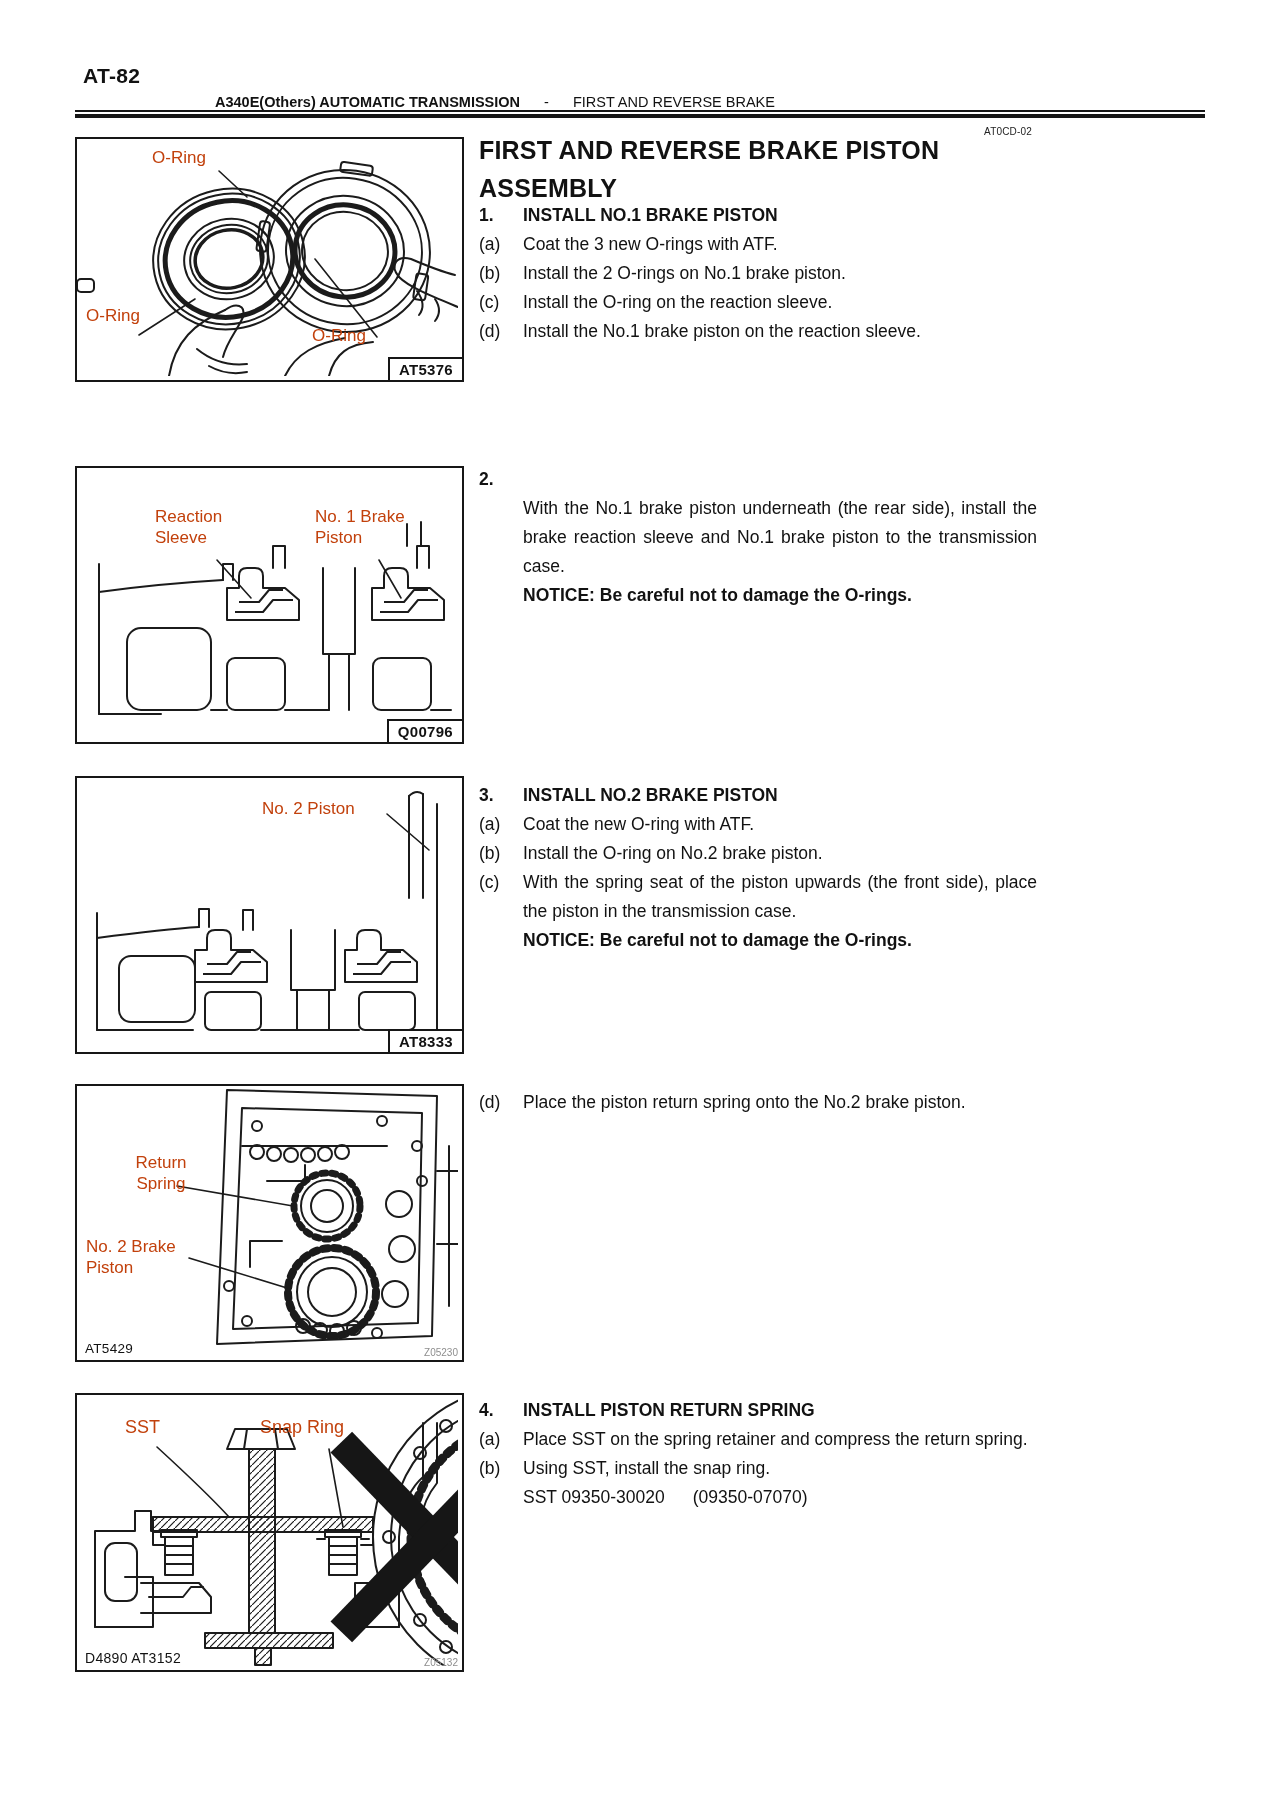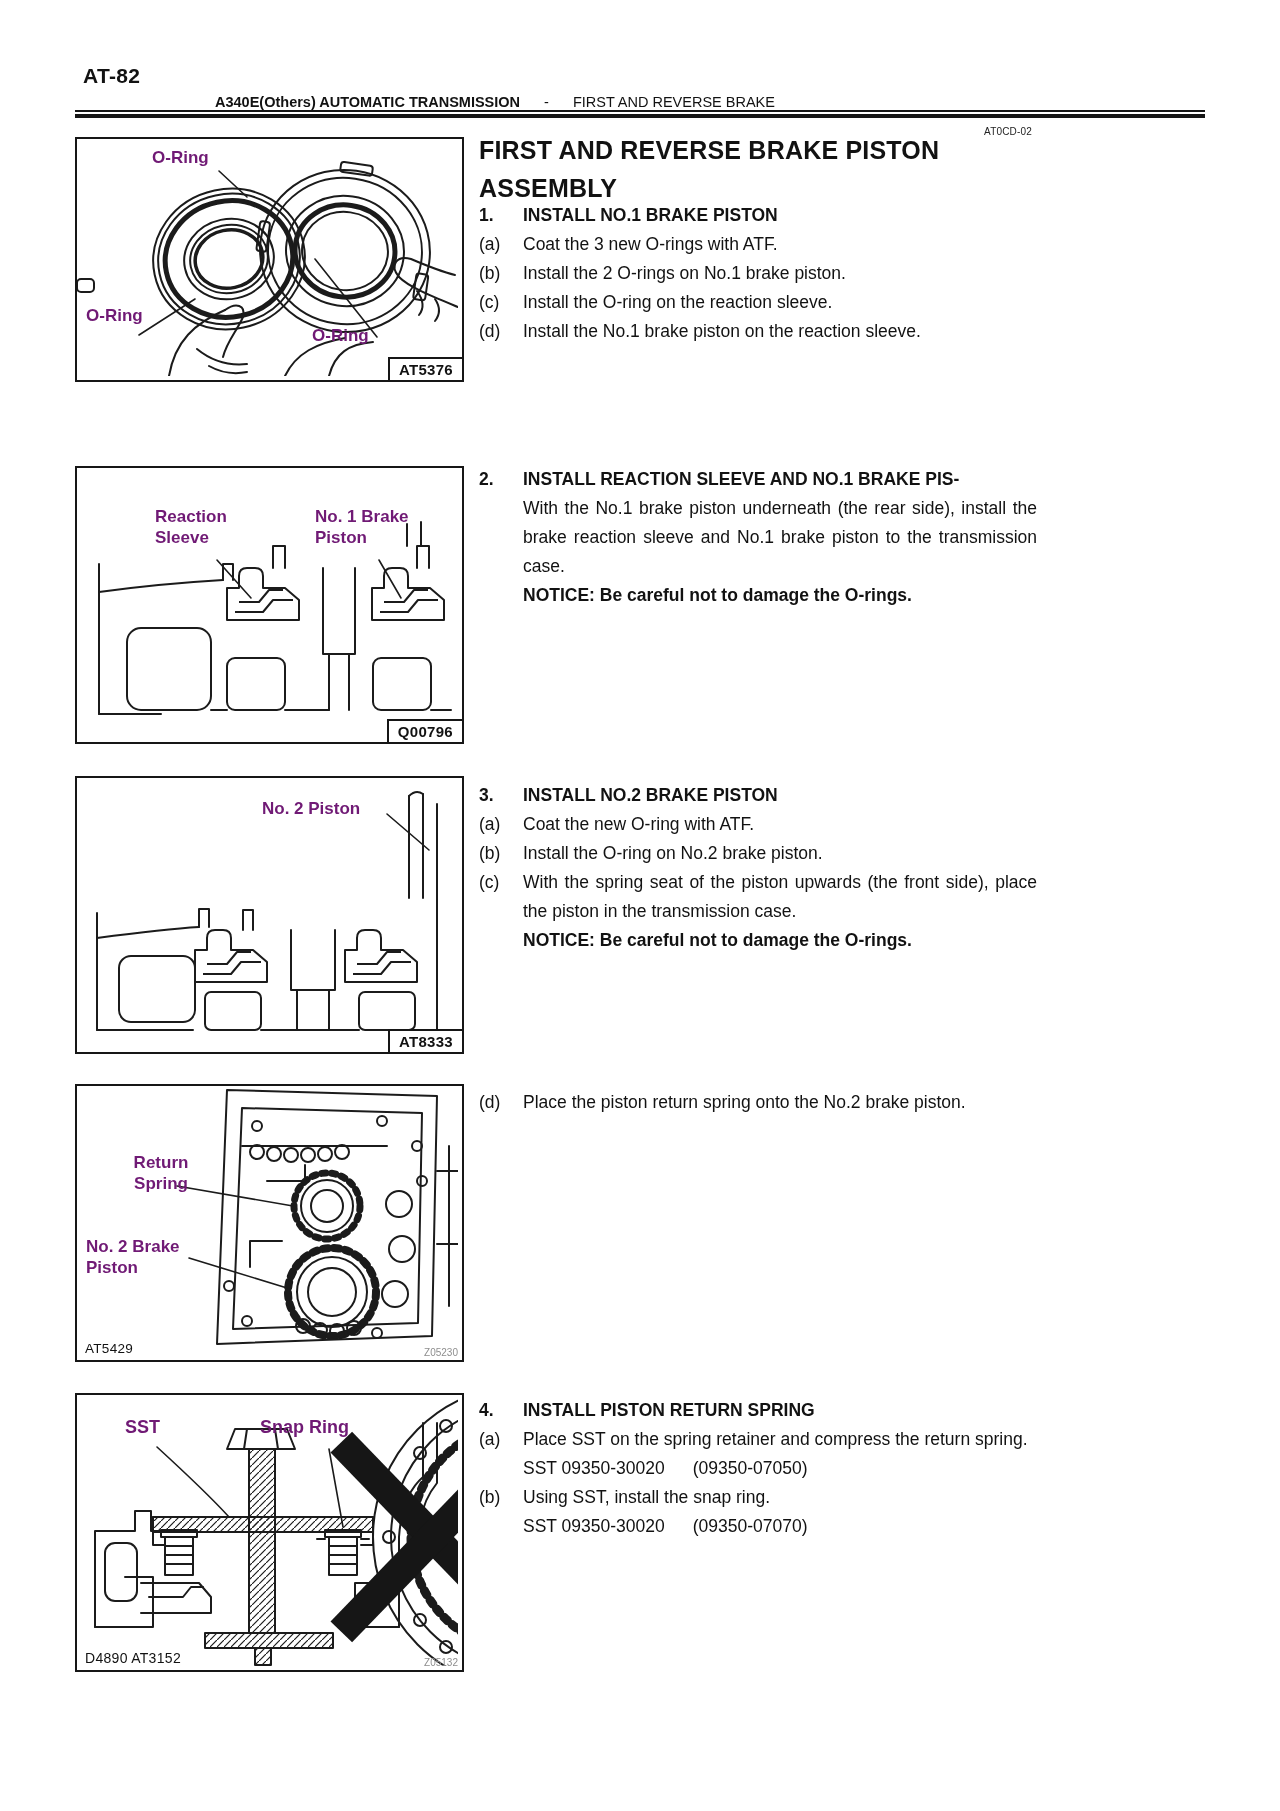--- a/index.html
+++ b/index.html
@@ -10,21 +10,21 @@
   .abs{position:absolute;}
   
   .pagenum{font-size:21px;font-weight:bold;letter-spacing:.3px;}
   .runhead{font-size:14.5px;white-space:nowrap;}
   .runhead .b{font-weight:bold;}
   .rule-thin{height:2px;background:#161616;}
   .rule-thick{height:4px;background:#161616;}
   
   .fig{position:absolute;left:75px;width:385px;border:2px solid #161616;background:#fff;}
   .fig svg{display:block;}
-  .figlabel{position:absolute;font-weight:bold;font-size:17px;line-height:21px;color:#701a75;}
+  .figlabel{position:absolute;font-weight:normal;font-size:17px;line-height:21px;color:#c2410c;}
   .nowrap{white-space:nowrap;}
   .figcode-box{
     position:absolute;right:-2px;bottom:-2px;border:2px solid #161616;background:#fff;
     font-weight:bold;font-size:15px;padding:2px 9px;letter-spacing:.3px;
   }
   .figcode-left{position:absolute;left:8px;bottom:4px;font-weight:normal;font-size:13.5px;letter-spacing:.3px;}
   .figcode-gray{position:absolute;right:4px;bottom:2px;font-size:10px;color:#8e8e8e;}
   
   .doccode{font-size:10px;color:#222;letter-spacing:.2px;}
   .title{font-size:25px;font-weight:bold;line-height:38px;letter-spacing:.2px;width:505px;}
@@ -300,21 +300,20 @@
     <div class="row">
       <span class="marker">(d)</span>
       <div class="txt">Install the No.1 brake piston on the reaction sleeve.</div>
     </div>
   </div>
 
   <div class="sec" style="top:465px;">
     <div class="row bold">
       <span class="marker">2.</span>
       <div class="txt-left">
-        <div>INSTALL REACTION SLEEVE AND NO.1 BRAKE PIS-</div>
       </div>
     </div>
     <div class="row">
       <span class="marker"></span>
       <div class="txt">With the No.1 brake piston underneath (the rear side), install the brake reaction sleeve and No.1 brake piston to the transmission case.</div>
     </div>
     <div class="row bold">
       <span class="marker"></span>
       <div class="txt-left">NOTICE: Be careful not to damage the O-rings.</div>
     </div>
@@ -351,26 +350,20 @@
   </div>
 
   <div class="sec" style="top:1396px;">
     <div class="row bold">
       <span class="marker">4.</span>
       <div class="txt-left">INSTALL PISTON RETURN SPRING</div>
     </div>
     <div class="row">
       <span class="marker">(a)</span>
       <div class="txt">Place SST on the spring retainer and compress the return spring.</div>
-    </div>
-    <div class="row">
-      <span class="marker"></span>
-      <div class="txt-left">
-        <span>SST 09350-30020</span><span class="sst2">(09350-07050)</span>
-      </div>
     </div>
     <div class="row">
       <span class="marker">(b)</span>
       <div class="txt">Using SST, install the snap ring.</div>
     </div>
     <div class="row">
       <span class="marker"></span>
       <div class="txt-left">
         <span>SST 09350-30020</span><span class="sst2">(09350-07070)</span>
       </div>

